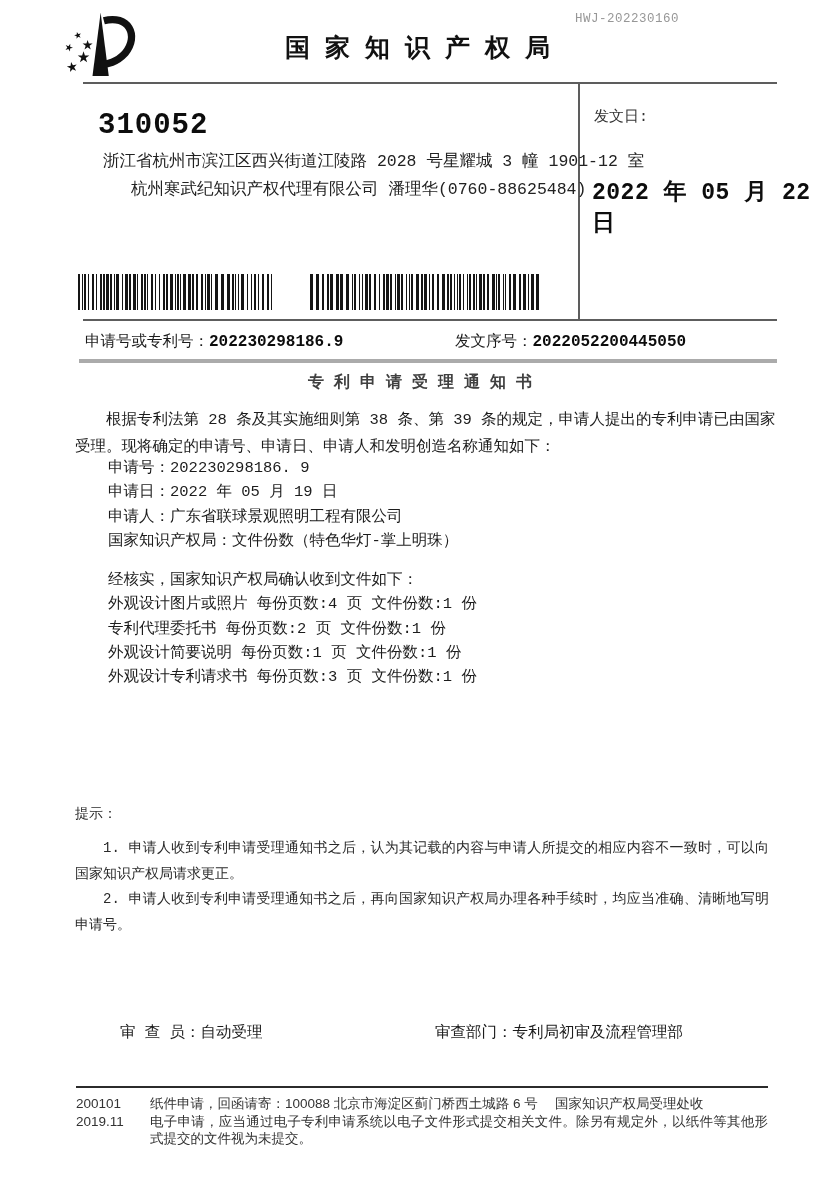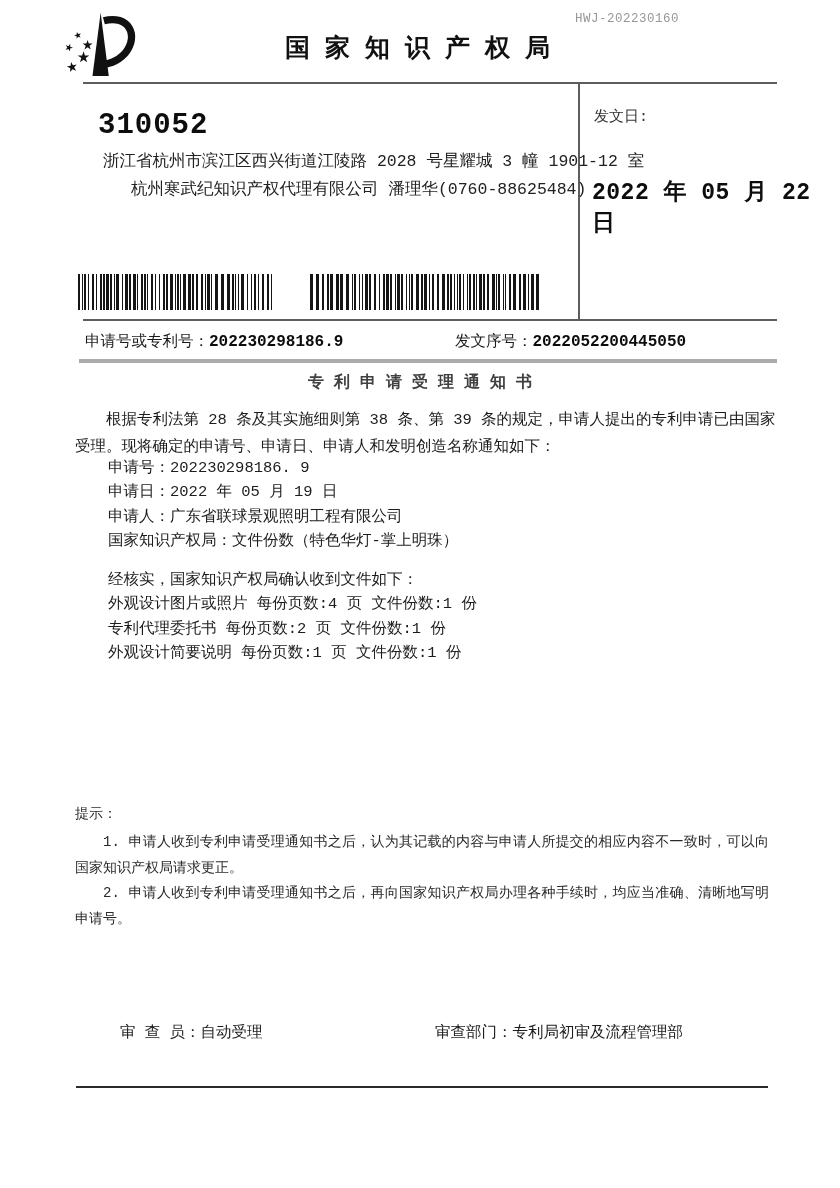--- a/index.html
+++ b/index.html
@@ -53,21 +53,21 @@
   .doc-title{left:85px;top:372px;width:680px;text-align:center;
              font-size:16px;font-weight:bold;letter-spacing:10px;color:#404040;}
   .intro1{left:75px;top:409px;width:700px;font-size:15.5px;text-indent:2em;white-space:nowrap;overflow:hidden;}
   .intro2{left:75px;top:436px;width:700px;font-size:15.5px;white-space:nowrap;overflow:hidden;}
   .fields{left:108px;top:456px;font-size:15.5px;line-height:24.3px;}
   .received{left:108px;top:568px;font-size:15.5px;line-height:24.3px;}
   .fields div,.received div{white-space:nowrap;}
 
   
   .tips{left:75px;top:805px;width:694px;font-size:14px;color:#2a2a2a;}
-  .tips-heading{margin:0 0 7px 0;}
+  .tips-heading{margin:0 0 13px 0;}
   .tips p{margin:0;line-height:25.5px;text-indent:2em;text-align:justify;}
 
   
   .examiner{left:120px;top:1022px;font-size:15.5px;}
   .department{left:435px;top:1022px;font-size:15.5px;}
 
   
   .footer{left:76px;top:1095px;width:692px;
           font-family:"Liberation Sans","DejaVu Sans",sans-serif;
           font-size:13.5px;color:#333;}
@@ -239,26 +239,37 @@
     <div><span>申请日：</span><span>2022 年 05 月 19 日</span></div>
     <div><span>申请人：</span><span>广东省联球景观照明工程有限公司</span></div>
     <div><span>国家知识产权局：</span><span>文件份数（特色华灯-掌上明珠）</span></div>
   </div>
 
   <div class="abs received">
     <div>经核实，国家知识产权局确认收到文件如下：</div>
     <div>外观设计图片或照片 每份页数:4 页 文件份数:1 份</div>
     <div>专利代理委托书 每份页数:2 页 文件份数:1 份</div>
     <div>外观设计简要说明 每份页数:1 页 文件份数:1 份</div>
+    <div>外观设计专利请求书 每份页数:3 页 文件份数:1 份</div>
   </div>
 
   <div class="abs tips">
     <div class="tips-heading">提示：</div>
     <p>1. 申请人收到专利申请受理通知书之后，认为其记载的内容与申请人所提交的相应内容不一致时，可以向国家知识产权局请求更正。</p>
     <p>2. 申请人收到专利申请受理通知书之后，再向国家知识产权局办理各种手续时，均应当准确、清晰地写明申请号。</p>
   </div>
 
   <div class="abs examiner"><span>审  查  员：</span><span>自动受理</span></div>
   <div class="abs department"><span>审查部门：</span><span>专利局初审及流程管理部</span></div>
 
   <div class="abs rule-footer"></div>
+  <div class="abs footer">
+    <div class="footer-row">
+      <span class="footer-code">200101</span>
+      <span class="footer-text">纸件申请，回函请寄：100088 北京市海淀区蓟门桥西土城路 6 号　 国家知识产权局受理处收</span>
+    </div>
+    <div class="footer-row">
+      <span class="footer-code">2019.11</span>
+      <span class="footer-text">电子申请，应当通过电子专利申请系统以电子文件形式提交相关文件。除另有规定外，以纸件等其他形式提交的文件视为未提交。</span>
+    </div>
+  </div>
 
 </div>
 
 </body></html>

